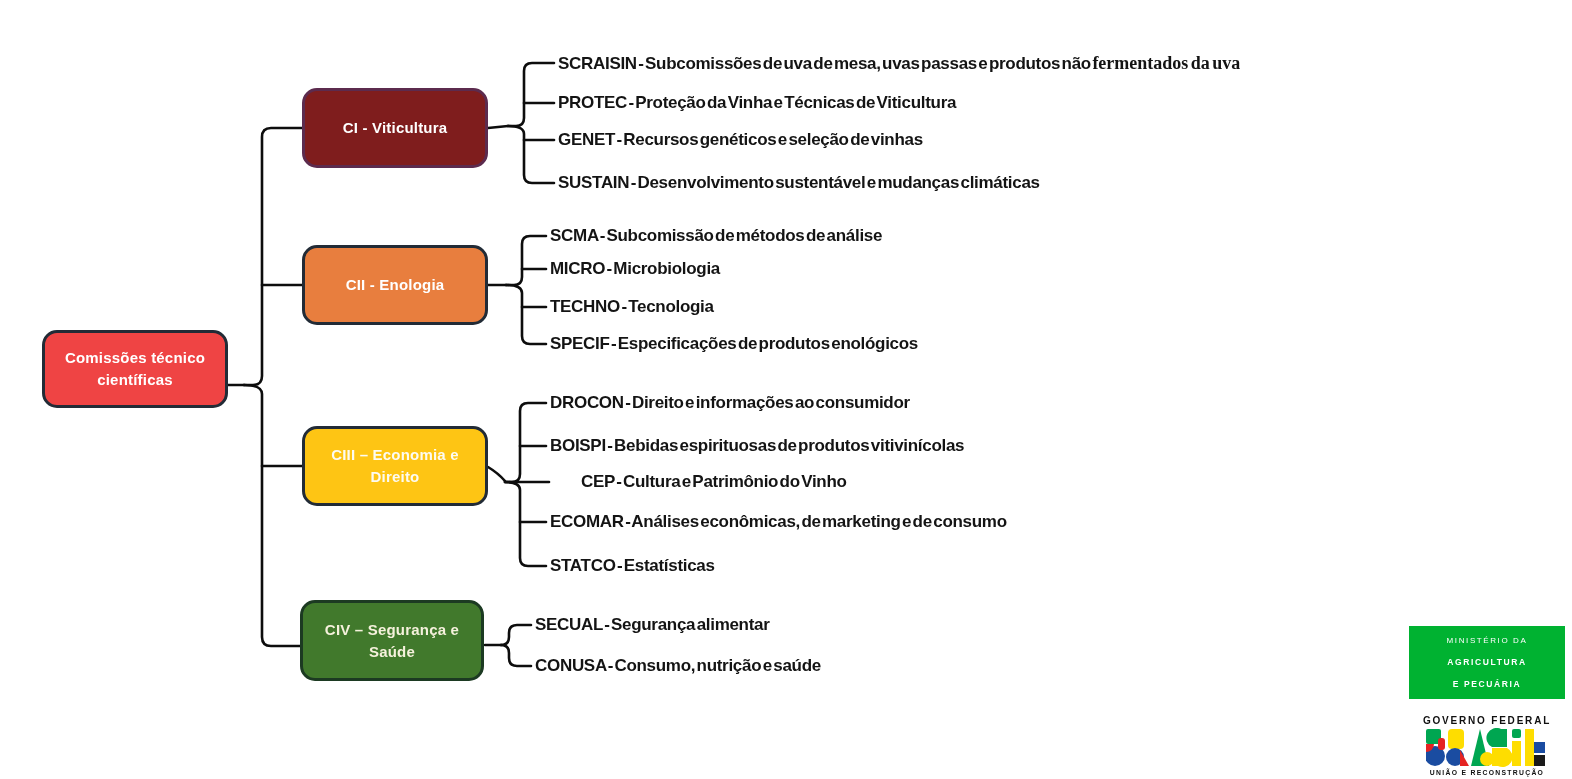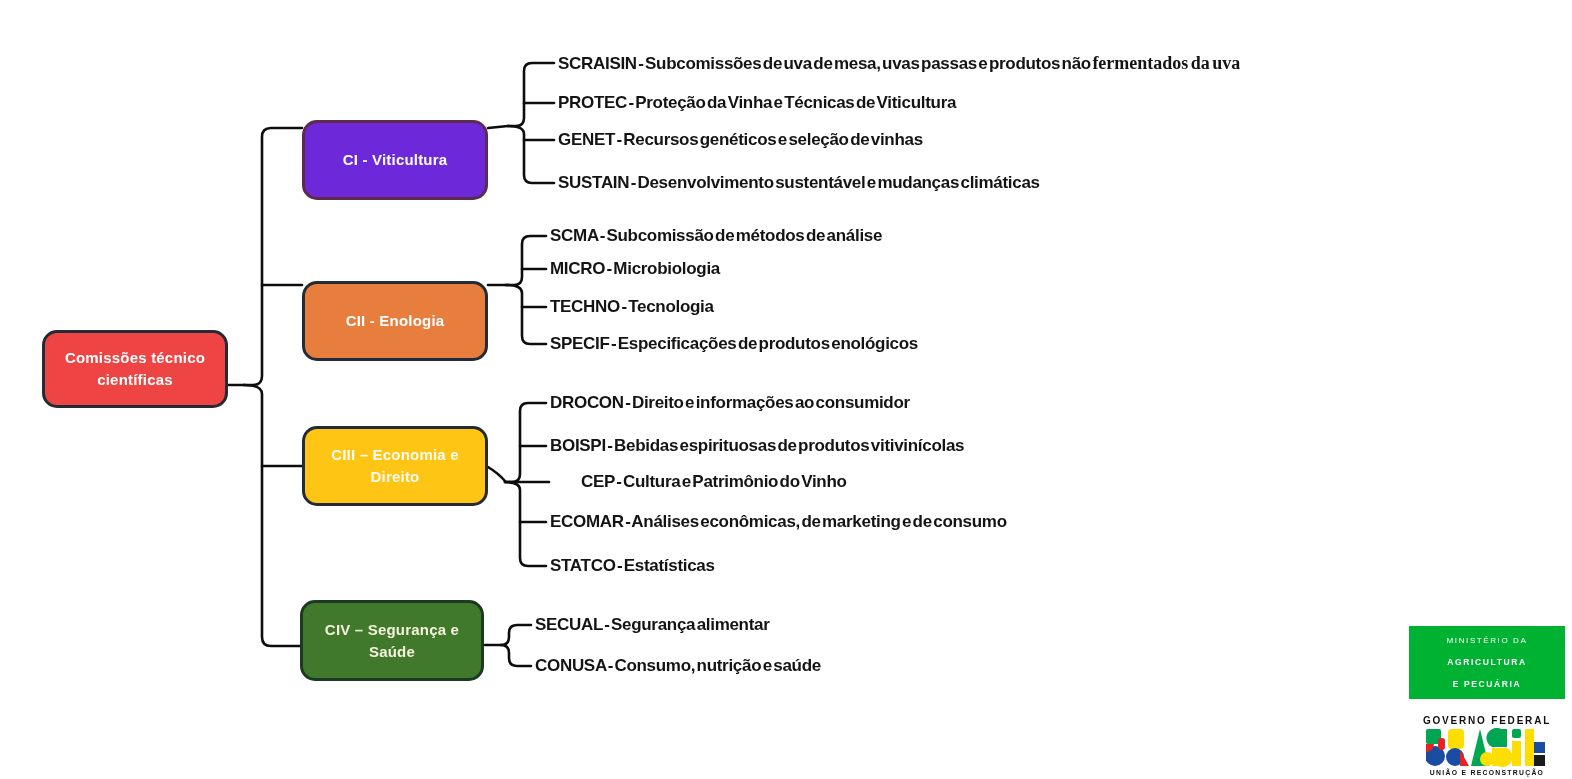--- a/index.html
+++ b/index.html
@@ -10,21 +10,21 @@
   svg.connectors{position:absolute;left:0;top:0;}
   svg.connectors path{fill:none;stroke:var(--line,#0d0d0d);stroke-width:2.6;stroke-linecap:round;stroke-linejoin:round;}
   .node{
     position:absolute;display:flex;align-items:center;justify-content:center;
     border-radius:15px;border:3.5px solid #222;
     color:#fff;font-weight:bold;font-size:15px;text-align:center;
     line-height:1.45;letter-spacing:.2px;padding:4px 14px;box-sizing:border-box;
   }
   .node-root{left:42px;top:330px;width:186px;height:78px;}
   .node-b0{left:302px;top:88px;width:186px;height:80px;}
-  .node-b1{left:302px;top:245px;width:186px;height:80px;margin-top:36px;}
+  .node-b1{left:302px;top:245px;width:186px;height:80px;}
   .node-b2{left:302px;top:426px;width:186px;height:80px;}
   .node-b3{left:300px;top:600px;width:184px;height:81px;}
   .leaf{
     position:absolute;transform:translateY(-50%);white-space:nowrap;
     font-weight:bold;font-size:17px;color:#141414;
     letter-spacing:-.3px;word-spacing:-3px;
   }
   .leaf .serif{font-family:"Liberation Serif",serif;font-size:18px;letter-spacing:0;word-spacing:-2px;}
   
   .gov-logo{position:absolute;left:1409px;top:626px;width:156px;height:146px;}
@@ -72,21 +72,21 @@
 
     <path d="M 485 645 H 501"></path>
     <path d="M 531 625 H 517 Q 509 625 509 633 V 637 Q 509 645 501 645"></path>
     <path d="M 501 645 Q 509 645 509 653 V 658 Q 509 666 517 666 H 531"></path>
   </svg>
 
   <div class="node node-root" style="background: #ef4444; border-color: rgb(34, 43, 54); color: rgb(255, 255, 255);">
     <span>Comissões técnico científicas</span>
   </div>
 
-  <div class="node node-b0" style="background: #6d28d9; border-color: rgb(92, 43, 78); color: rgb(255, 255, 255); margin-top: 32px;">
+  <div class="node node-b0" style="background: #7f1d1d; border-color: rgb(92, 43, 78); color: rgb(255, 255, 255);">
     <span>CI - Viticultura</span>
   </div>
   <div class="node node-b1" style="background: rgb(232, 126, 62); border-color: rgb(34, 43, 54); color: rgb(255, 255, 255);">
     <span>CII - Enologia</span>
   </div>
   <div class="node node-b2" style="background: rgb(254, 197, 20); border-color: rgb(34, 43, 54); color: rgb(253, 251, 242);">
     <span>CIII – Economia e Direito</span>
   </div>
   <div class="node node-b3" style="background: rgb(65, 121, 44); border-color: rgb(28, 58, 34); color: rgb(245, 241, 220);">
     <span>CIV – Segurança e Saúde</span>

